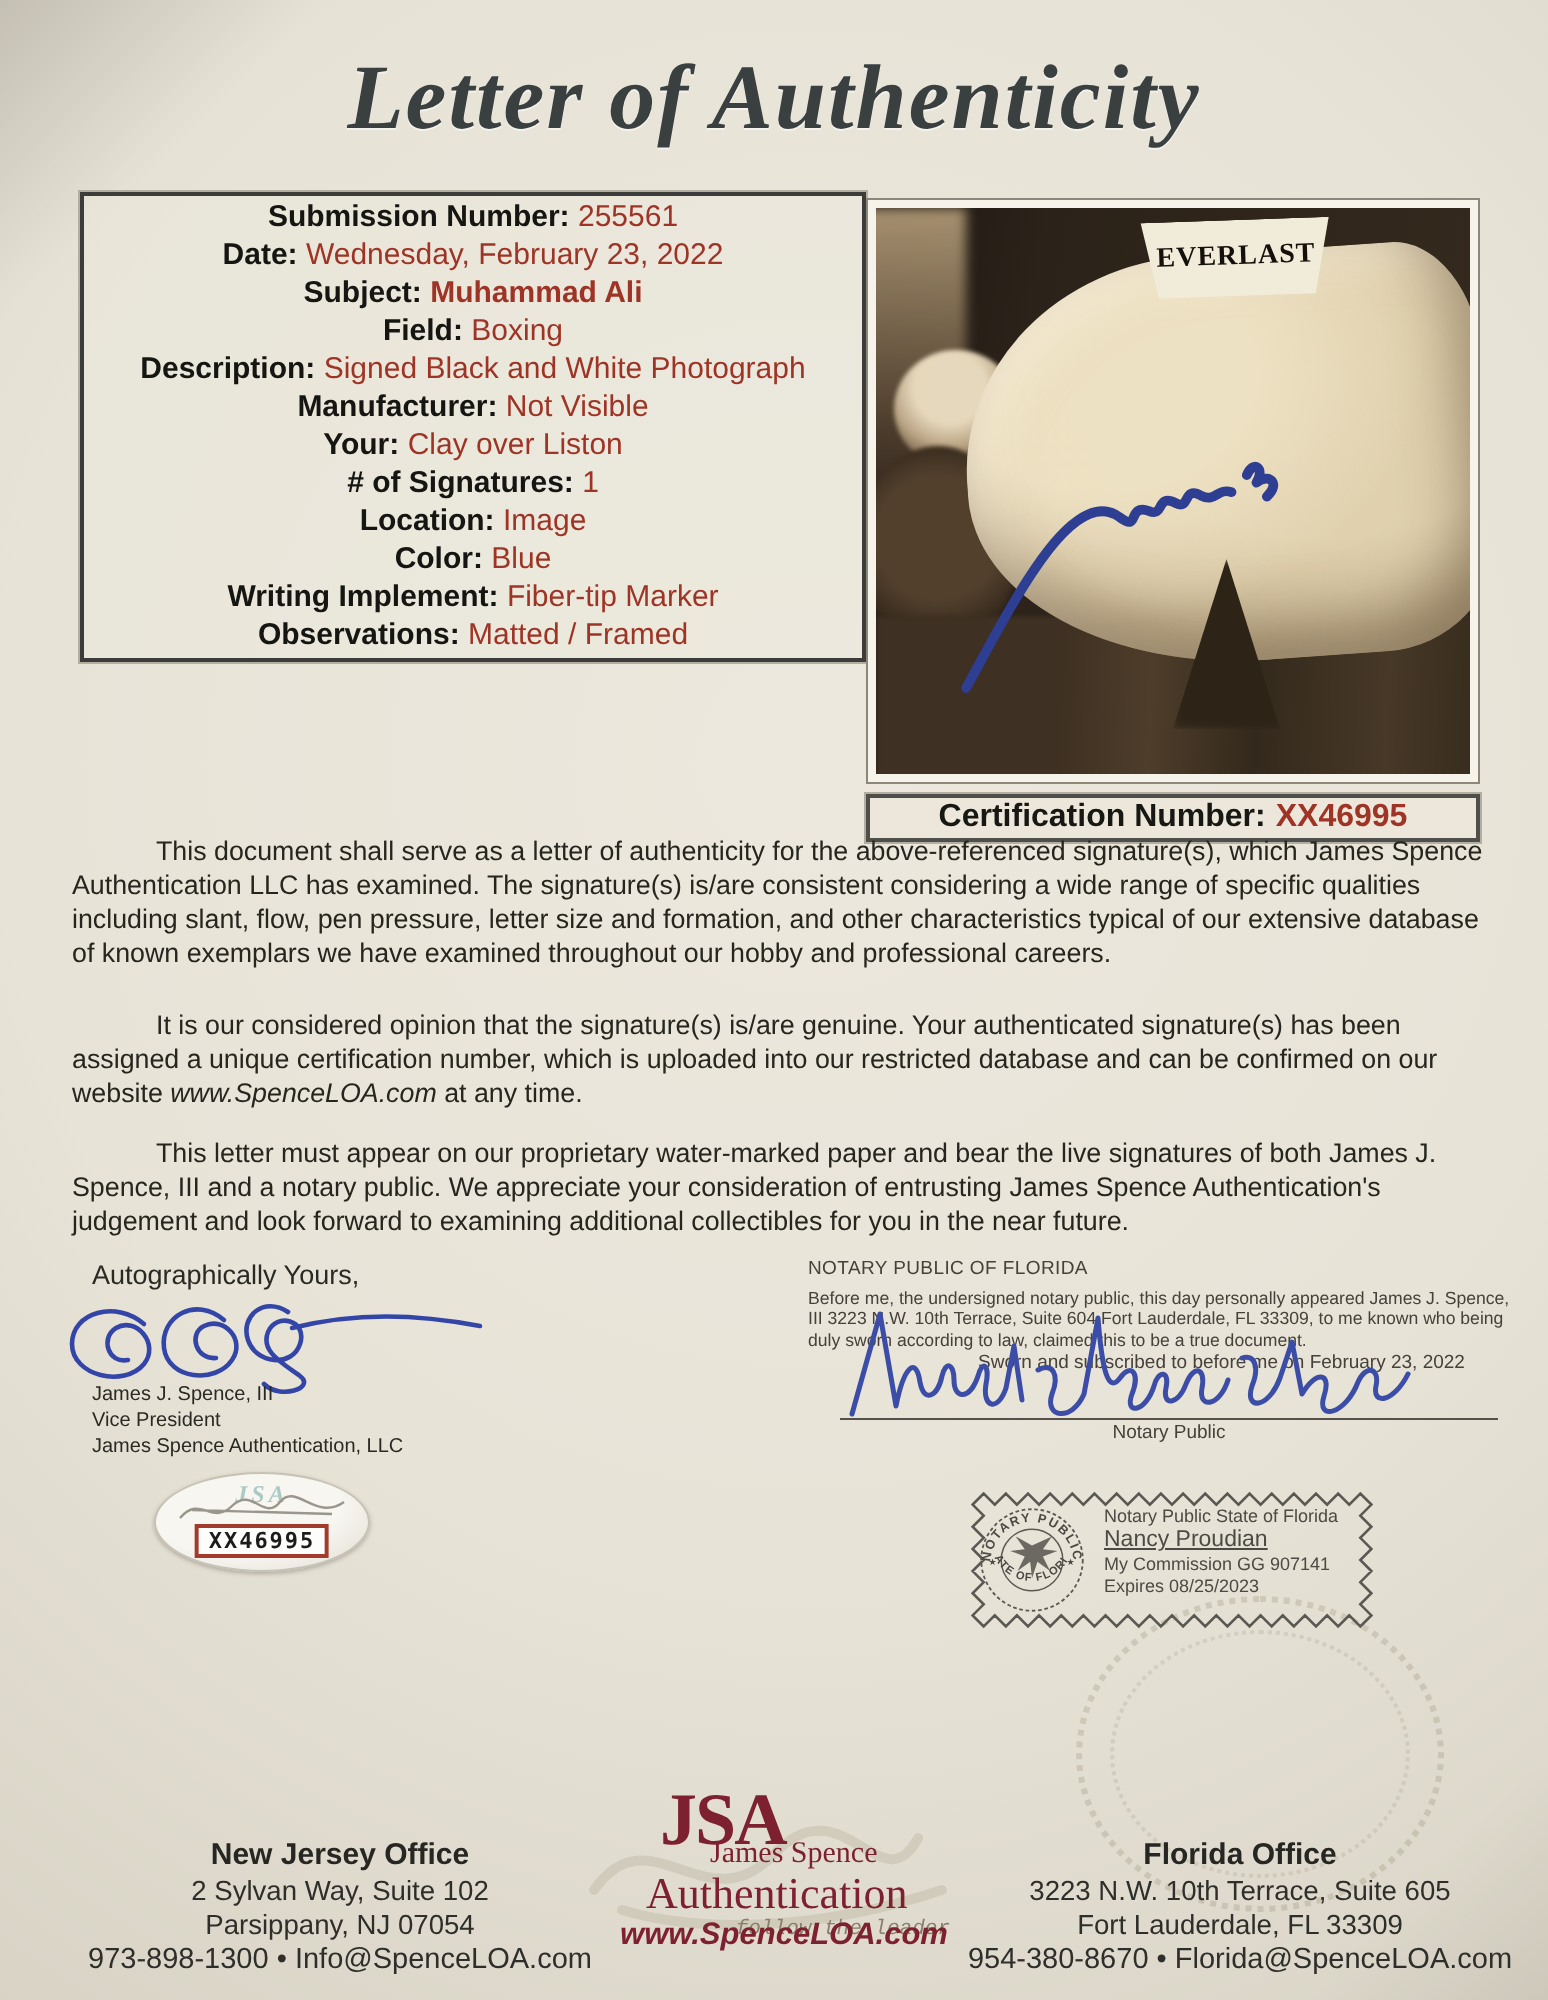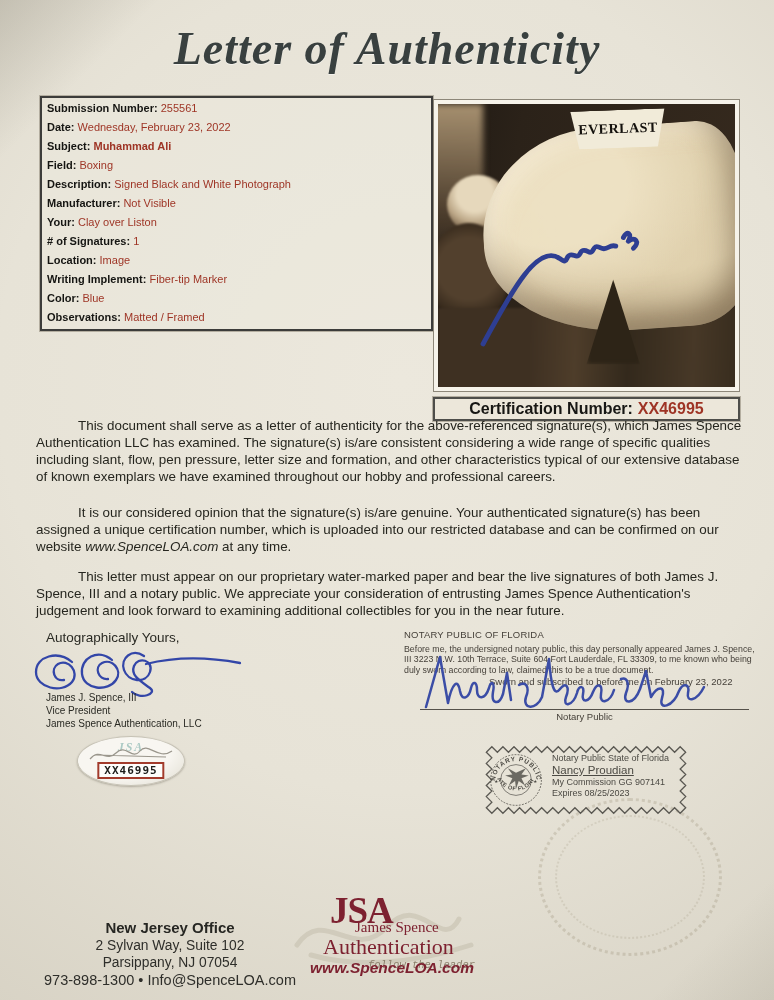--- a/index.html
+++ b/index.html
@@ -20,21 +20,21 @@
 
   .title{position:absolute;left:0;top:22px;width:100%;text-align:center;
     font-family:"Liberation Serif",serif;font-style:italic;font-weight:700;
     font-size:46px;color:#39403f;letter-spacing:1px;
     text-shadow:0 1px 0 rgba(255,255,255,.5);}
 
   
   .info{position:absolute;left:40px;top:96px;width:389px;
     border:2px solid #3c3c3a;box-shadow:0 0 0 1px #b4aea0;
     background:rgba(238,234,224,.35);padding:1px 0 2px 0;}
-  .irow{height:19px;line-height:19px;padding:0 5px;font-size:11px;white-space:nowrap;overflow:hidden;}
+  .irow{height:19px;line-height:19px;padding:0 5px;font-size:15px;white-space:nowrap;overflow:hidden;text-align:center;}
   .ilabel{font-weight:700;color:#151512;}
   .ival{color:#9e3425;}
   .irow.vbold .ival{font-weight:700;}
 
   
   .photo-frame{position:absolute;left:433px;top:99px;width:307px;height:293px;
     background:#f6f3ea;border:1px solid #8d8779;padding:4px;box-sizing:border-box;}
   .photo{position:relative;width:100%;height:100%;overflow:hidden;
     background:linear-gradient(100deg,#201a14 0%,#2b2219 25%,#362a1e 100%);}
   .ring-light{position:absolute;left:-2%;top:0;width:17%;height:60%;
@@ -146,22 +146,22 @@
   <div class="info">
     <div class="irow"><span class="ilabel">Submission Number:</span> <span class="ival">255561</span></div>
     <div class="irow"><span class="ilabel">Date:</span> <span class="ival">Wednesday, February 23, 2022</span></div>
     <div class="irow vbold"><span class="ilabel">Subject:</span> <span class="ival">Muhammad Ali</span></div>
     <div class="irow"><span class="ilabel">Field:</span> <span class="ival">Boxing</span></div>
     <div class="irow"><span class="ilabel">Description:</span> <span class="ival">Signed Black and White Photograph</span></div>
     <div class="irow"><span class="ilabel">Manufacturer:</span> <span class="ival">Not Visible</span></div>
     <div class="irow"><span class="ilabel">Your:</span> <span class="ival">Clay over Liston</span></div>
     <div class="irow"><span class="ilabel"># of Signatures:</span> <span class="ival">1</span></div>
     <div class="irow"><span class="ilabel">Location:</span> <span class="ival">Image</span></div>
+    <div class="irow"><span class="ilabel">Color:</span> <span class="ival">Blue</span></div>
     <div class="irow"><span class="ilabel">Writing Implement:</span> <span class="ival">Fiber-tip Marker</span></div>
-    <div class="irow"><span class="ilabel">Color:</span> <span class="ival">Blue</span></div>
     <div class="irow"><span class="ilabel">Observations:</span> <span class="ival">Matted / Framed</span></div>
   </div>
 
   <div class="photo-frame">
     <div class="photo">
       <div class="ring-light"></div>
       <div class="liston-head"></div>
       <div class="glove"></div>
       <div class="legs"></div>
       <div class="trunks"></div>
@@ -255,13 +255,19 @@
     <svg class="logo-scribble" viewBox="0 0 200 72" fill="none" stroke="#c9c3b2" stroke-width="5" opacity="0.65" stroke-linecap="round">
       <path d="M6,48 C34,8 62,66 96,30 S150,56 168,22 M20,58 C60,70 120,68 180,48"></path>
     </svg>
     <div class="logo-jsa">JSA</div>
     <div class="logo-name">James Spence</div>
     <div class="logo-word">Authentication</div>
     <div class="logo-tag">follow the leader</div>
   </div>
   <div class="logo-site">www.SpenceLOA.com</div>
 
+  <div class="f-col f-fl">
+    <div class="f-title">Florida Office</div>
+    <div class="f-line">3223 N.W. 10th Terrace, Suite 605</div>
+    <div class="f-line">Fort Lauderdale, FL 33309</div>
+    <div class="f-contact">954-380-8670 • Florida@SpenceLOA.com</div>
+  </div>
 </div>
 
 </body></html>

